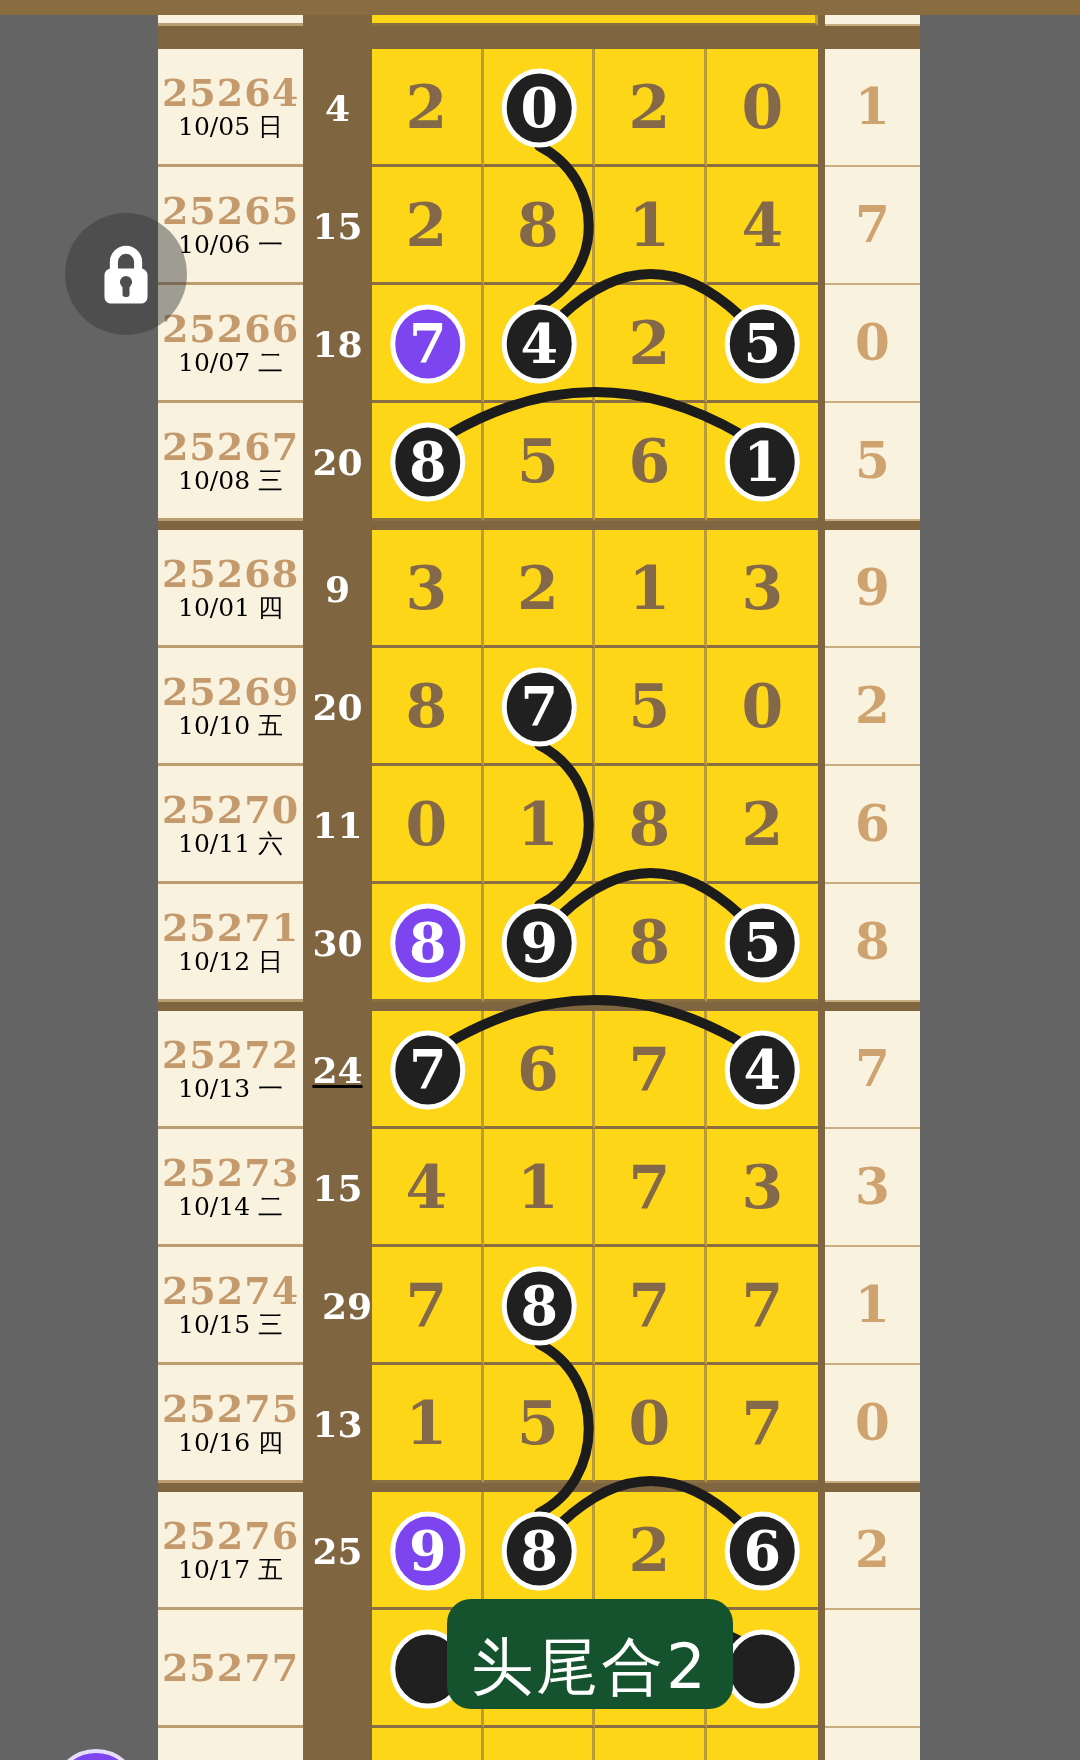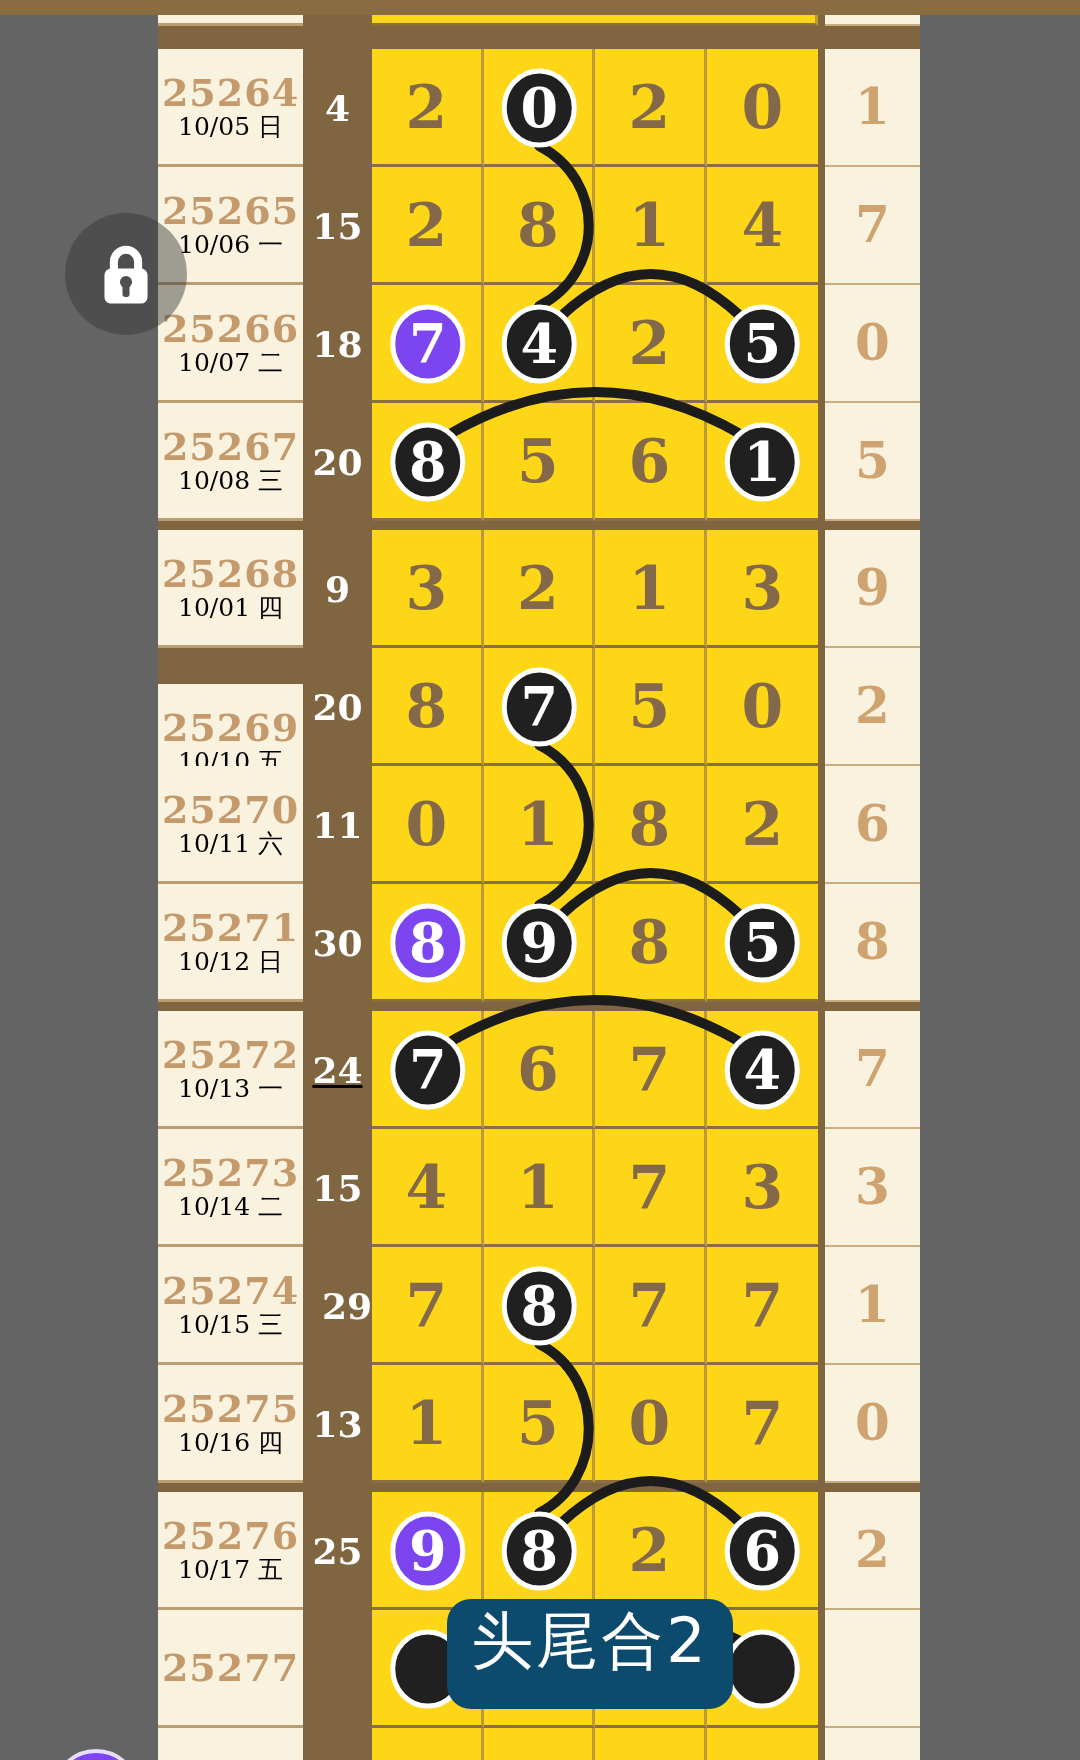--- a/index.html
+++ b/index.html
@@ -13,22 +13,22 @@
   .issue-num{font-size:38px;font-weight:bold;color:#c49a6c;letter-spacing:1px;line-height:1;}
   .issue-date{font-size:25px;color:#000000;line-height:1;font-family:"DejaVu Serif","Liberation Serif",serif;}
   .sum-val{color:#ffffff;font-size:36px;font-weight:bold;text-align:center;}
   .ycell{background:#fdd717;border-right:3px solid #bb9a3a;border-bottom:3px solid #8a6f43;}
   .ycell.last{border-right:none;}
   .ydigit{font-size:60px;font-weight:bold;color:#84684a;line-height:1;}
   .tcell{background:#f8f2df;border-bottom:2px solid #c9ad80;}
   .tdigit{font-size:50px;font-weight:bold;color:#cfa36f;line-height:1;}
   .sliver{z-index:2;}
   svg.overlay{left:0;top:0;z-index:4;pointer-events:none;}
-  .banner{left:447px;top:1599px;width:286px;height:110px;background:#0c4a6e;border-radius:24px;
-          z-index:5;display:flex;align-items:flex-start;justify-content:center;color:#ffffff;
+  .banner{left:447px;top:1599px;width:286px;height:110px;background:#14532d;border-radius:24px;
+          z-index:5;display:flex;align-items:flex-end;justify-content:center;color:#ffffff;
           font-size:62px;letter-spacing:3px;font-family:"DejaVu Sans","Liberation Sans",sans-serif;}
   .lock-btn{left:65px;top:213px;width:122px;height:122px;border-radius:50%;
             background:rgba(52,52,52,0.45);z-index:6;display:flex;align-items:center;justify-content:center;}
   .fab{left:52px;top:1749px;width:80px;height:80px;border-radius:50%;background:#7c45ef;
        border:4px solid #e8defc;z-index:6;}
 </style>
 </head>
 <body>
 
 <div class="page">
@@ -128,21 +128,21 @@
       </div>
       <div class="cell abs ycell" style="left: 437px; top: 515px; width: 111.5px; height: 118px;">
         <span class="ydigit">1</span>
       </div>
       <div class="cell abs ycell last" style="left: 548.5px; top: 515px; width: 111.5px; height: 118px;">
         <span class="ydigit">3</span>
       </div>
       <div class="cell abs tcell" style="left: 667px; top: 515px; width: 95px; height: 118px;">
         <span class="tdigit">9</span>
       </div>
-      <div class="cell abs issue-cell" style="left: 0px; top: 633px; width: 145px; height: 118px; margin-top: 36px;">
+      <div class="cell abs issue-cell" style="left: 0px; top: 633px; width: 145px; height: 118px;">
         <span class="issue-num">25269</span>
         <span class="issue-date">10/10 五</span>
       </div>
       <div class="cell abs " style="left: 145px; top: 633px; width: 69px; height: 118px;">
         <span class="sum-val">20</span>
       </div>
       <div class="cell abs ycell" style="left: 214px; top: 633px; width: 111.5px; height: 118px;">
         <span class="ydigit">8</span>
       </div>
       <div class="cell abs ycell" style="left: 325.5px; top: 633px; width: 111.5px; height: 118px;"></div>

